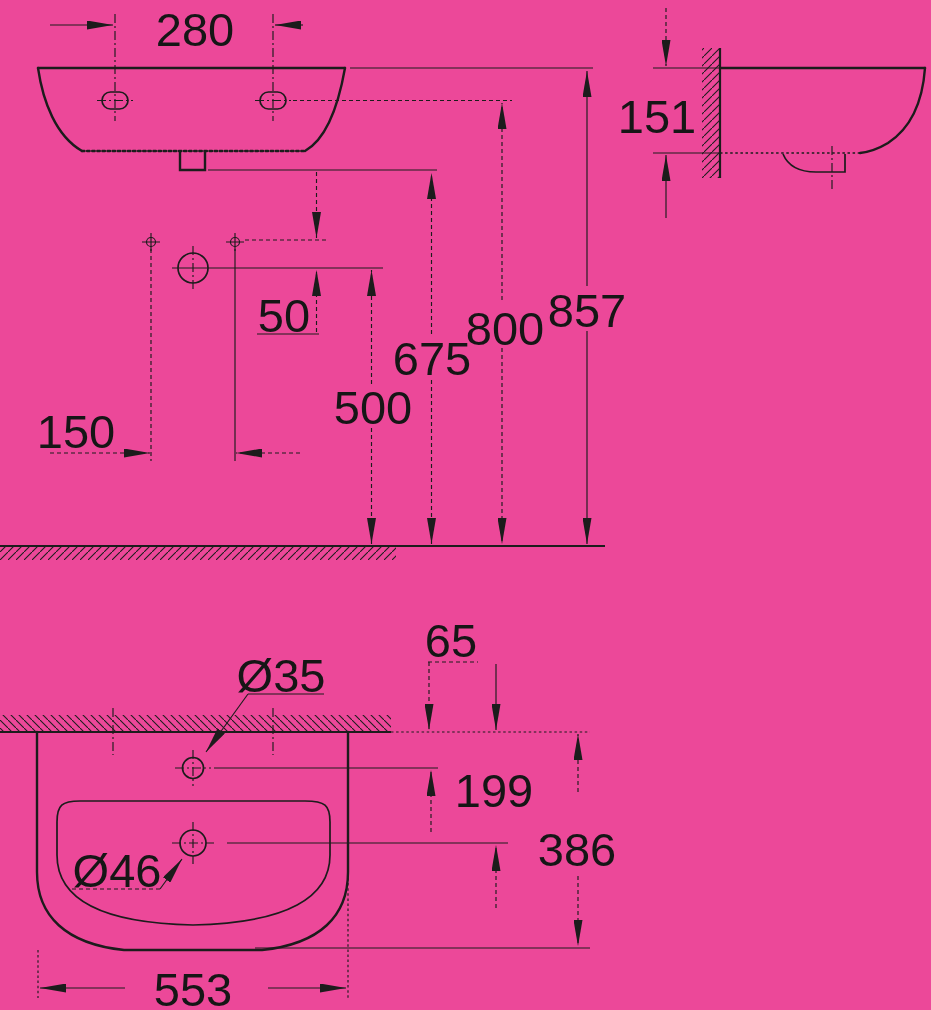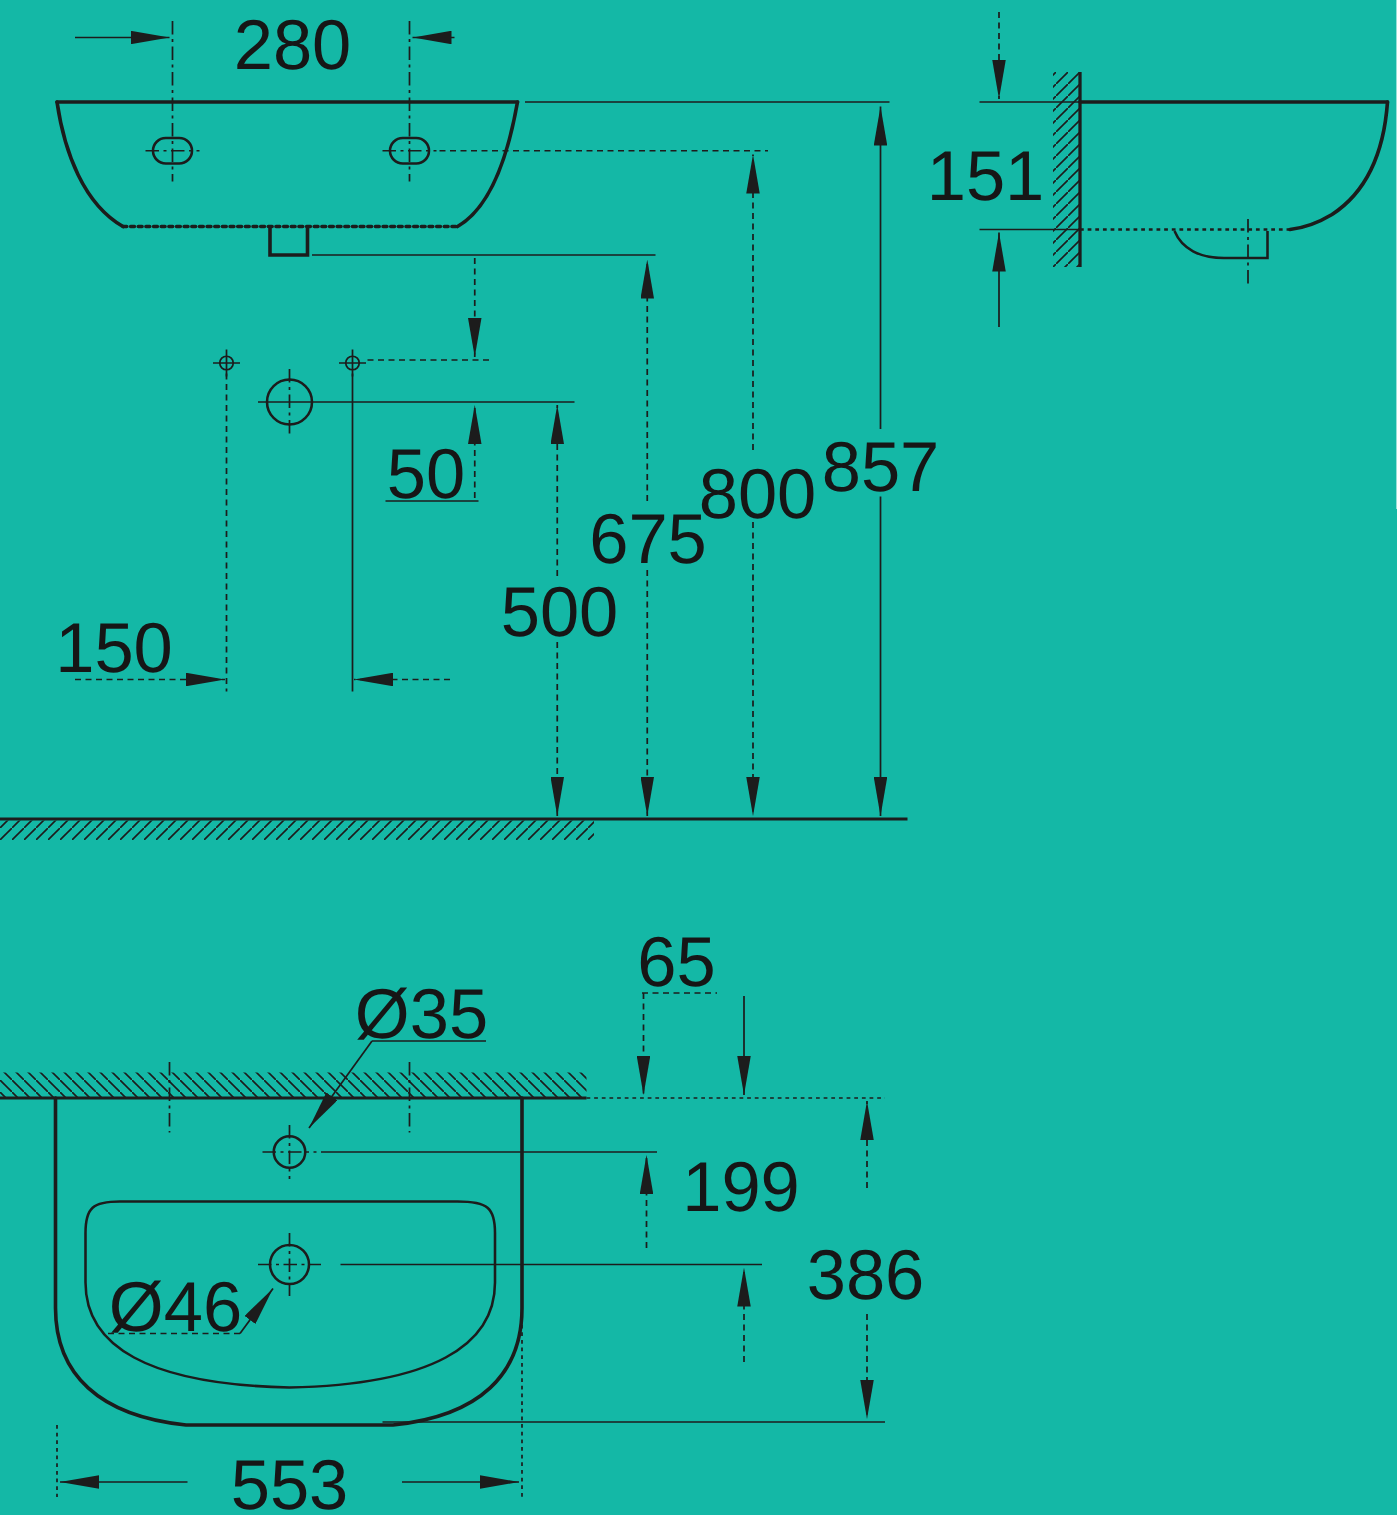--- a/index.html
+++ b/index.html
@@ -1,16 +1,16 @@
 <!DOCTYPE html>
 <html><head>
 <meta charset="utf-8">
 <style>
   html,body{margin:0;padding:0;background:#ffffff;}
-  .stage{position:relative;width:931px;height:1010px;background:#14b8a6;overflow:hidden;}
+  .stage{position:relative;width:931px;height:1010px;background:#ec4899;overflow:hidden;}
   svg{display:block;}
   .lbl{font-family:"Liberation Sans", sans-serif;font-size:47px;fill:#161616;}
   .ol  {stroke:#1c1c1c;stroke-width:2.4;fill:none;stroke-linecap:round;}
   .ol2 {stroke:#1c1c1c;stroke-width:1.7;fill:none;}
   .dim {stroke:#1c1c1c;stroke-width:1.15;fill:none;}
   .dash{stroke-dasharray:4 3;}
   .dot {stroke-dasharray:2.5 2.6;}
   .cdot{stroke-dasharray:9 3 2 3;}
 </style>
 </head>

